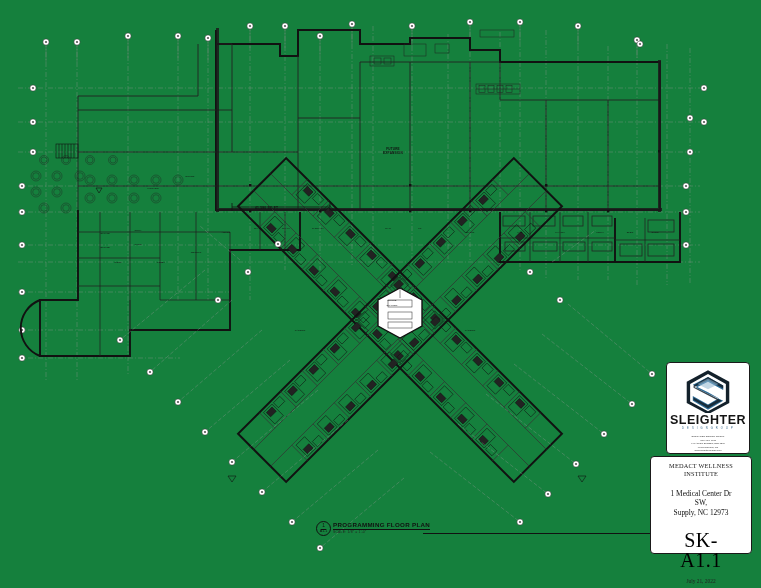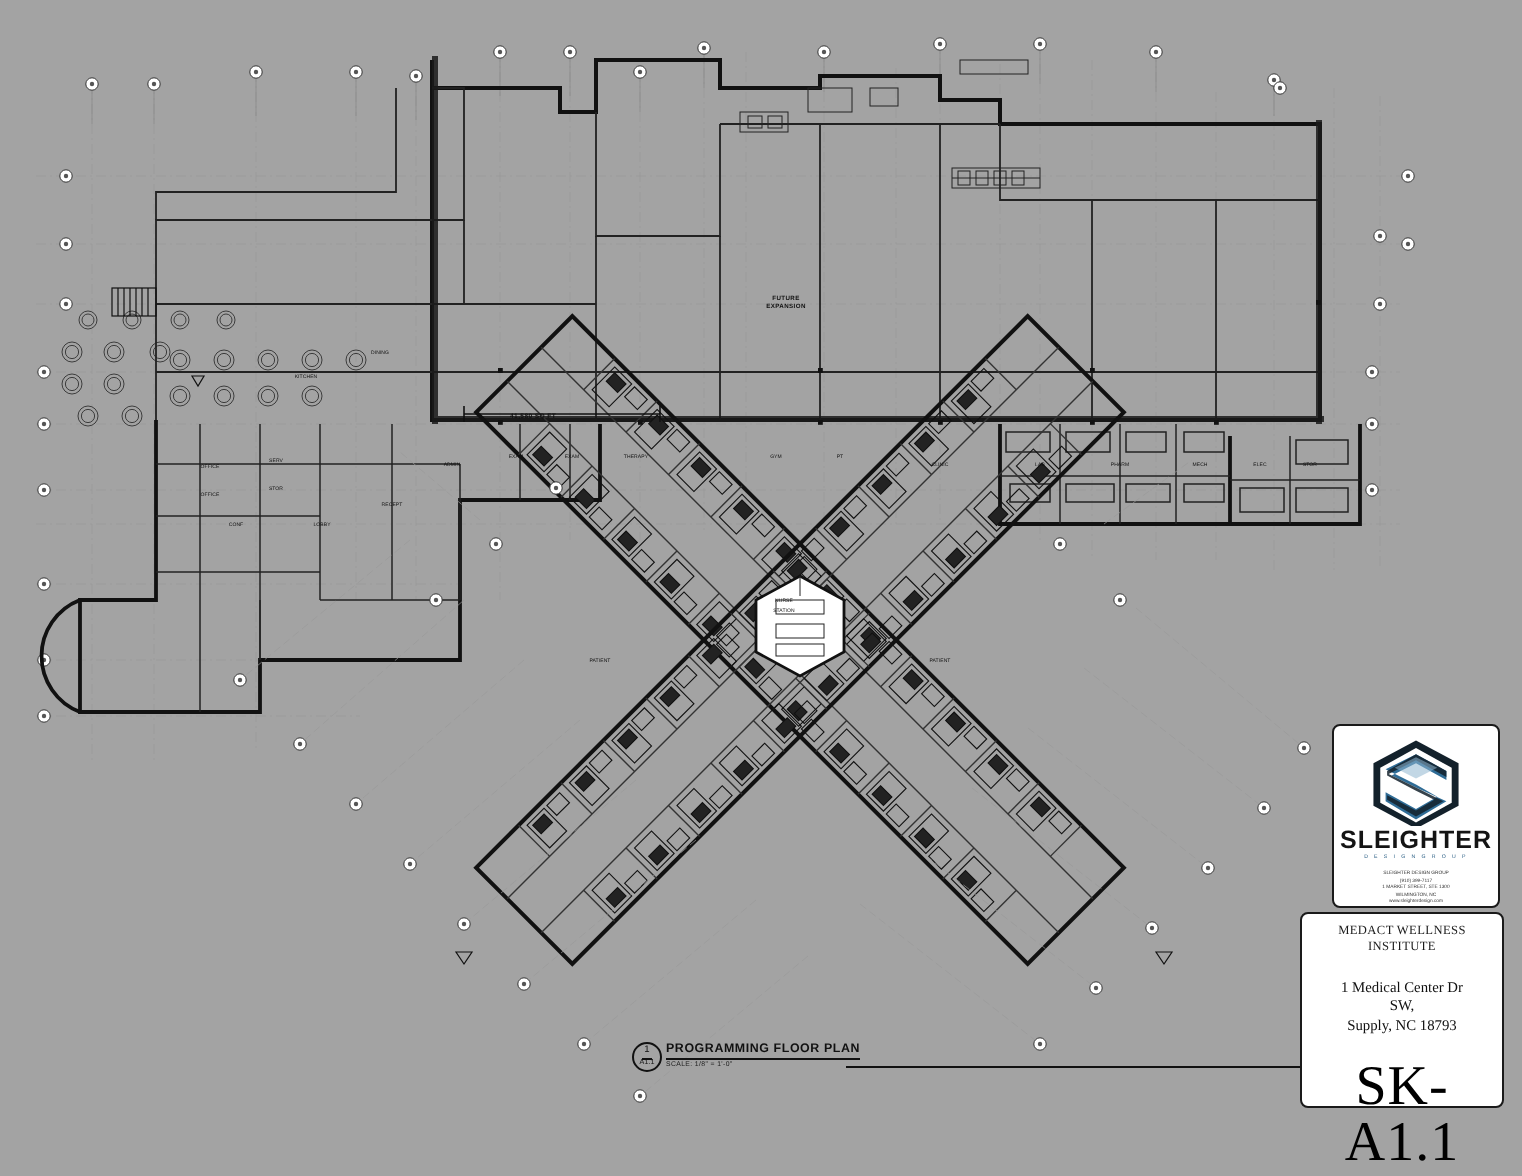--- a/index.html
+++ b/index.html
@@ -1,37 +1,37 @@
 <!DOCTYPE html>
 <html><head>
 <meta charset="utf-8">
 <style>
   html,body{margin:0;padding:0;background:#fff;}
   body{width:761px;height:588px;overflow:hidden;
        font-family:"Liberation Sans",sans-serif;color:#111;}
-  #sheet{position:relative;width:761px;height:588px;background:#a3a3a3;}
+  #sheet{position:relative;width:761px;height:588px;background:#15803d;}
   #plan-svg{position:absolute;left:0;top:0;width:761px;height:588px;}
 
   
   .tb{position:absolute;background:#fff;border:1px solid #1a1a1a;border-radius:4px;
       box-sizing:border-box;}
   #logo-block{left:666px;top:362px;width:84px;height:92px;padding:4px 3px 3px;
       text-align:center;}
   #logo-mark{width:100%;height:46px;display:block;}
   #logo-word{font-family:"Liberation Sans",sans-serif;font-weight:bold;
       font-size:12.5px;letter-spacing:.5px;color:#141414;line-height:1;margin-top:1px;}
   #logo-sub{font-size:2.6px;letter-spacing:1.2px;color:#2b5f85;line-height:1.1;margin-top:1px;}
   #logo-addr{font-size:2.4px;line-height:1.45;color:#333;margin-top:5px;
       font-family:"Liberation Sans",sans-serif;}
 
   #project-block{left:650px;top:456px;width:102px;height:98px;padding:5px 16px;
       text-align:center;font-family:"Liberation Serif",serif;}
   #pb-name{font-size:6.3px;line-height:1.25;letter-spacing:.2px;color:#1a1a1a;}
   #pb-addr{font-size:7.4px;line-height:1.3;margin-top:11px;color:#111;}
-  #pb-sheet{font-size:28px;line-height:1;margin-top:12px;color:#000;letter-spacing:.5px;}
+  #pb-sheet{font-size:20px;line-height:1;margin-top:12px;color:#000;letter-spacing:.5px;}
   #pb-date{font-size:5.4px;margin-top:8px;color:#222;}
 
   
   #plan-label{position:absolute;left:316px;top:521px;display:flex;align-items:flex-start;}
   #plan-label-bubble{width:13px;height:13px;border:.8px solid #111;border-radius:50%;
       display:flex;align-items:center;justify-content:center;
       font-size:4.6px;flex-direction:column;line-height:1;flex:0 0 auto;}
   #plan-label-bubble .pl-num{font-size:4.8px;border-bottom:.6px solid #111;
       padding:0 1px 0.3px;}
   #plan-label-bubble .pl-den{font-size:3.6px;padding-top:.3px;}
@@ -638,21 +638,21 @@
     </div>
   </div>
 
   <div id="project-block" class="tb">
     <div id="pb-name">
       <div>MEDACT WELLNESS</div>
       <div>INSTITUTE</div>
     </div>
     <div id="pb-addr">
       <div>1 Medical Center Dr SW,</div>
-      <div>Supply, NC 18793</div>
+      <div>Supply, NC 12973</div>
     </div>
     <div id="pb-sheet">SK-A1.1</div>
     <div id="pb-date">July 21, 2022</div>
   </div>
 
   <div id="room-tag-layer">
       <div class="rtag" style="left: 180px; top: 176px; width: 20px;">DINING</div>
       <div class="rtag" style="left: 143px; top: 188px; width: 20px;">KITCHEN</div>
       <div class="rtag" style="left: 128px; top: 230px; width: 20px;">SERV</div>
       <div class="rtag" style="left: 128px; top: 244px; width: 20px;">STOR</div>

